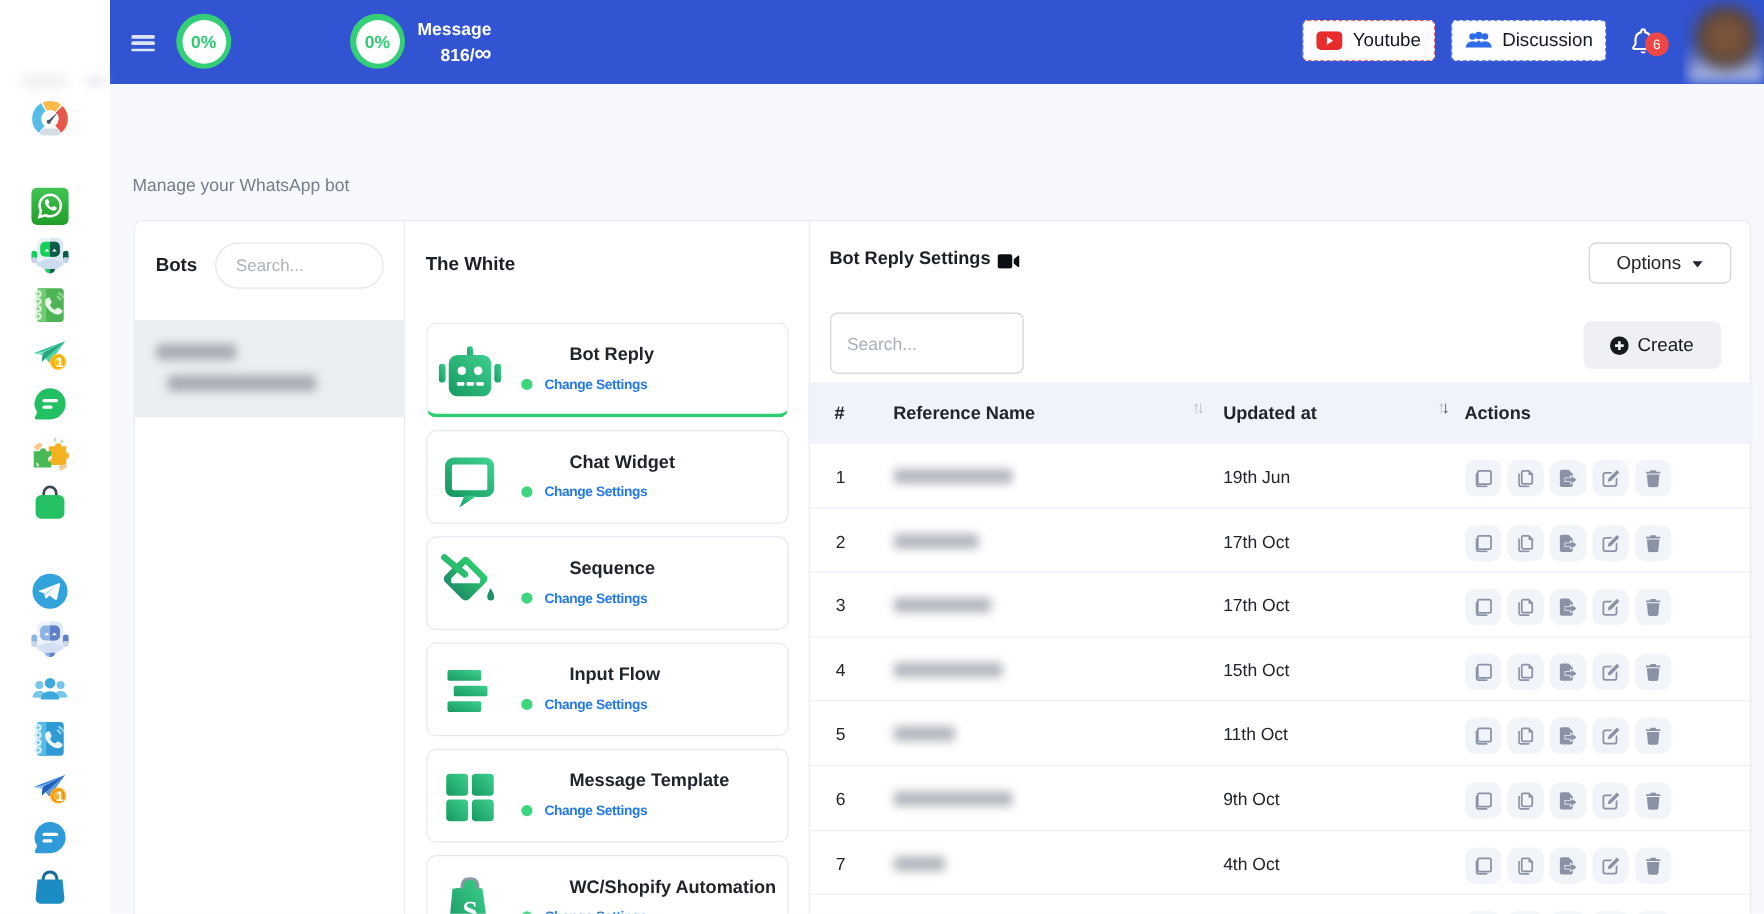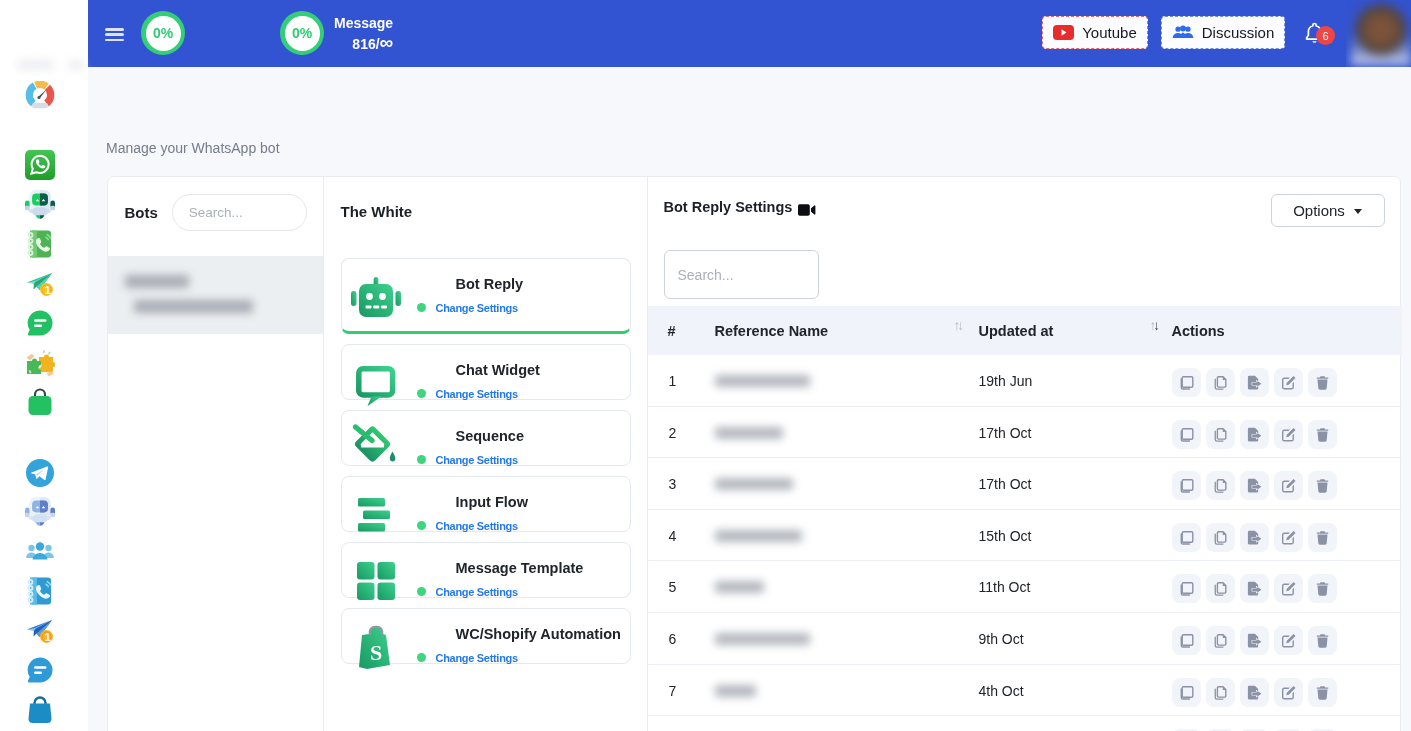--- a/index.html
+++ b/index.html
@@ -24,21 +24,21 @@
 .card { position:absolute; left:18.5px; top:109px; width:1294px; height:600px; background:#fff; border:1px solid #e9ecf3; border-radius:7px; display:flex; }
 .col1 { width:216px; border-right:1px solid #e9ecf3; }
 .col2 { width:324px; border-right:1px solid #e9ecf3; position:relative; }
 .col3 { flex:1; position:relative; }
 .coltitle { font-size:15px; font-weight:bold; color:#1b2026; }
 .c1head { display:flex; align-items:center; padding:17px 16px 0 17px; gap:14px; }
 .pill { width:135px; height:37px; border:1px solid #e3e7ec; border-radius:19px; padding:0 16px; font-size:13.5px; color:#aab1bb; display:flex; align-items:center; font-family:"Liberation Sans", sans-serif; }
 .botitem { margin-top:25px; height:78px; background:#eceff1; position:relative; }
 .blurline { position:absolute; background:#a8adb5; filter:blur(4px); border-radius:3px; }
 .menu { position:absolute; left:17px; top:81px; width:290px; }
-.mcard { position:relative; width:290px; height:56px; border:1px solid #e4e8f0; border-radius:8px; margin-bottom:10px; background:#fff; }
+.mcard { position:relative; width:290px; height:75px; border:1px solid #e4e8f0; border-radius:8px; margin-bottom:10px; background:#fff; }
 .mcard.active { border-bottom:3px solid #2fce71; height:76px; }
 .mic { position:absolute; left:9px; top:13px; width:50px; height:49px; display:flex; align-items:center; justify-content:center; }
 .mtitle { position:absolute; left:74px; top:17px; font-size:14.5px; font-weight:bold; color:#20252b;padding-left:40px; }
 .mdot { position:absolute; left:75px; top:44px; width:9px; height:9px; border-radius:50%; background:#3dd57e; }
 .mlink { position:absolute; left:94px; top:43px; font-size:11px; letter-spacing:-0.3px; font-weight:bold; color:#2379e9; }
 .c3title { position:absolute; left:16px; top:22px; font-size:14.5px; font-weight:bold; color:#1b2026; }
 .cam { position:absolute; left:150px; top:25px; }
 .optbtn { position:absolute; right:15px; top:17px; width:114px; height:33px; border:1px solid #ced4da; border-radius:6px; background:#fff; display:flex; align-items:center; justify-content:center; gap:9px; font-size:15px; color:#20252b; }
 .caret { width:0; height:0; border-left:4.5px solid transparent; border-right:4.5px solid transparent; border-top:5px solid #20252b; margin-top:2px; }
 .srch { position:absolute; left:16px; top:73px; width:155px; height:49px; border:1px solid #ced4da; border-radius:6px; font-size:14px; color:#a8b0ba; display:flex; align-items:center; padding-left:13px; }
@@ -171,20 +171,26 @@
     <div class="col3">
       <div class="c3title">Bot Reply Settings</div>
       <div class="cam"><svg width="18" height="12" viewBox="0 0 18 12">
             <path d="M1.8 0.3 h8.2 a1.8 1.8 0 0 1 1.8 1.8 v7.8 a1.8 1.8 0 0 1 -1.8 1.8 H1.8 A1.8 1.8 0 0 1 0 9.9 V2.1 A1.8 1.8 0 0 1 1.8 0.3 z M13 4.3 L16.4 1.5 a0.6 0.6 0 0 1 1 0.45 v8.1 a0.6 0.6 0 0 1 -1 0.45 L13 7.7 z" fill="#0b0f14"></path>
           </svg></div>
       <div class="optbtn">
           <span>Options</span>
           <span class="caret"></span>
         </div>
       <div class="srch">Search...</div>
+      <div class="createbtn">
+          <svg width="15" height="15" viewBox="0 0 16 16">
+            <path d="M8 0 a8 8 0 1 0 0 16 a8 8 0 0 0 0 -16 z M9.1 4.3 v2.6 h2.6 v2.2 H9.1 v2.6 H6.9 V9.1 H4.3 V6.9 h2.6 V4.3 z" fill="#16191d"></path>
+          </svg>
+          <span>Create</span>
+        </div>
       <div class="tbl">
         <svg width="0" height="0" style="position:absolute;">
           <defs>
             <g id="ic-copy">
                 <path d="M4.5 1 h8 a2 2 0 0 1 2 2 v8 a2 2 0 0 1 -2 2 h-8 a2 2 0 0 1 -2 -2 v-8 a2 2 0 0 1 2 -2 z m0 1.4 a0.6 0.6 0 0 0 -0.6 0.6 v8 a0.6 0.6 0 0 0 0.6 0.6 h8 a0.6 0.6 0 0 0 0.6 -0.6 v-8 a0.6 0.6 0 0 0 -0.6 -0.6 z"></path>
                 <path d="M1.6 3.5 v8.9 a2.3 2.3 0 0 0 2.3 2.3 h7 v-1.4 h-7 a0.9 0.9 0 0 1 -0.9 -0.9 V3.5 z"></path>
               </g>
             <g id="ic-paste">
                 <path d="M5.5 1 h4.8 l3.2 3.2 V11 a1.8 1.8 0 0 1 -1.8 1.8 H5.5 A1.8 1.8 0 0 1 3.7 11 V2.8 A1.8 1.8 0 0 1 5.5 1 z m0 1.4 a0.5 0.5 0 0 0 -0.4 0.4 V11 a0.5 0.5 0 0 0 0.4 0.4 h6.2 a0.5 0.5 0 0 0 0.4 -0.4 V5 H9.8 V2.4 z"></path>
                 <path d="M1.6 3.8 v8.6 a2.3 2.3 0 0 0 2.3 2.3 h6.5 v-1.3 H3.9 a1 1 0 0 1 -1 -1 V3.8 z"></path>

